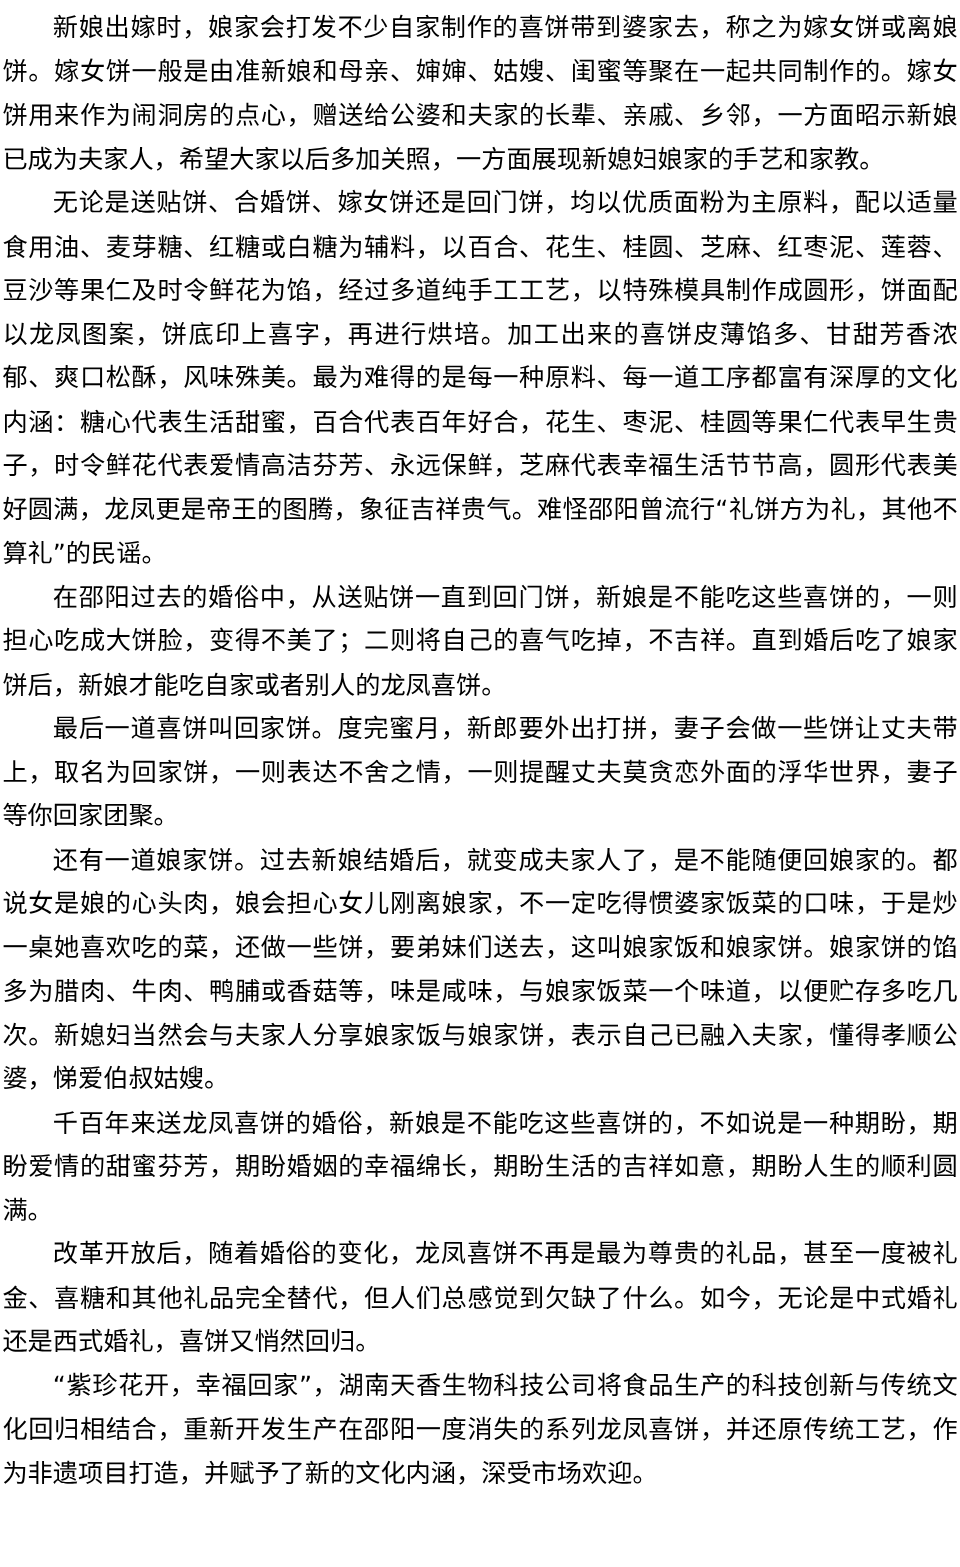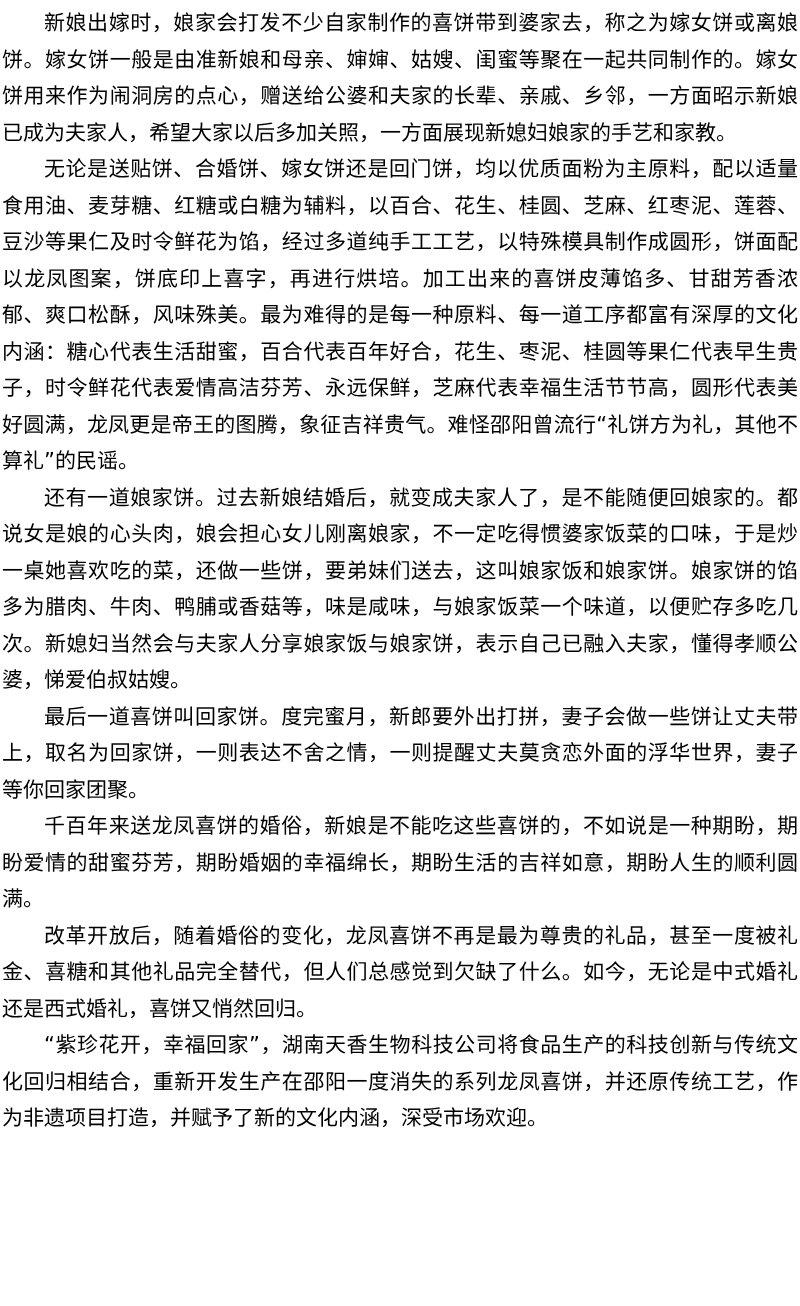--- a/index.html
+++ b/index.html
@@ -35,20 +35,21 @@
     text-indent: 2em;
   }
 </style>
 </head>
 <body>
 
 <div class="page">
   <main class="article">
     <p>新娘出嫁时，娘家会打发不少自家制作的喜饼带到婆家去，称之为嫁女饼或离娘饼。嫁女饼一般是由准新娘和母亲、婶婶、姑嫂、闺蜜等聚在一起共同制作的。嫁女饼用来作为闹洞房的点心，赠送给公婆和夫家的长辈、亲戚、乡邻，一方面昭示新娘已成为夫家人，希望大家以后多加关照，一方面展现新媳妇娘家的手艺和家教。</p>
     <p>无论是送贴饼、合婚饼、嫁女饼还是回门饼，均以优质面粉为主原料，配以适量食用油、麦芽糖、红糖或白糖为辅料，以百合、花生、桂圆、芝麻、红枣泥、莲蓉、豆沙等果仁及时令鲜花为馅，经过多道纯手工工艺，以特殊模具制作成圆形，饼面配以龙凤图案，饼底印上喜字，再进行烘培。加工出来的喜饼皮薄馅多、甘甜芳香浓郁、爽口松酥，风味殊美。最为难得的是每一种原料、每一道工序都富有深厚的文化内涵：糖心代表生活甜蜜，百合代表百年好合，花生、枣泥、桂圆等果仁代表早生贵子，时令鲜花代表爱情高洁芬芳、永远保鲜，芝麻代表幸福生活节节高，圆形代表美好圆满，龙凤更是帝王的图腾，象征吉祥贵气。难怪邵阳曾流行“礼饼方为礼，其他不算礼”的民谣。</p>
+    <p>在邵阳过去的婚俗中，从送贴饼一直到回门饼，新娘是不能吃这些喜饼的，一则担心吃成大饼脸，变得不美了；二则将自己的喜气吃掉，不吉祥。直到婚后吃了娘家饼后，新娘才能吃自家或者别人的龙凤喜饼。</p>
+    <p>最后一道喜饼叫回家饼。度完蜜月，新郎要外出打拼，妻子会做一些饼让丈夫带上，取名为回家饼，一则表达不舍之情，一则提醒丈夫莫贪恋外面的浮华世界，妻子等你回家团聚。</p>
     <p>还有一道娘家饼。过去新娘结婚后，就变成夫家人了，是不能随便回娘家的。都说女是娘的心头肉，娘会担心女儿刚离娘家，不一定吃得惯婆家饭菜的口味，于是炒一桌她喜欢吃的菜，还做一些饼，要弟妹们送去，这叫娘家饭和娘家饼。娘家饼的馅多为腊肉、牛肉、鸭脯或香菇等，味是咸味，与娘家饭菜一个味道，以便贮存多吃几次。新媳妇当然会与夫家人分享娘家饭与娘家饼，表示自己已融入夫家，懂得孝顺公婆，悌爱伯叔姑嫂。</p>
-    <p>最后一道喜饼叫回家饼。度完蜜月，新郎要外出打拼，妻子会做一些饼让丈夫带上，取名为回家饼，一则表达不舍之情，一则提醒丈夫莫贪恋外面的浮华世界，妻子等你回家团聚。</p>
     <p>千百年来送龙凤喜饼的婚俗，新娘是不能吃这些喜饼的，不如说是一种期盼，期盼爱情的甜蜜芬芳，期盼婚姻的幸福绵长，期盼生活的吉祥如意，期盼人生的顺利圆满。</p>
     <p>改革开放后，随着婚俗的变化，龙凤喜饼不再是最为尊贵的礼品，甚至一度被礼金、喜糖和其他礼品完全替代，但人们总感觉到欠缺了什么。如今，无论是中式婚礼还是西式婚礼，喜饼又悄然回归。</p>
     <p>“紫珍花开，幸福回家”，湖南天香生物科技公司将食品生产的科技创新与传统文化回归相结合，重新开发生产在邵阳一度消失的系列龙凤喜饼，并还原传统工艺，作为非遗项目打造，并赋予了新的文化内涵，深受市场欢迎。</p>
 
   </main>
 </div>
 
 </body></html>

